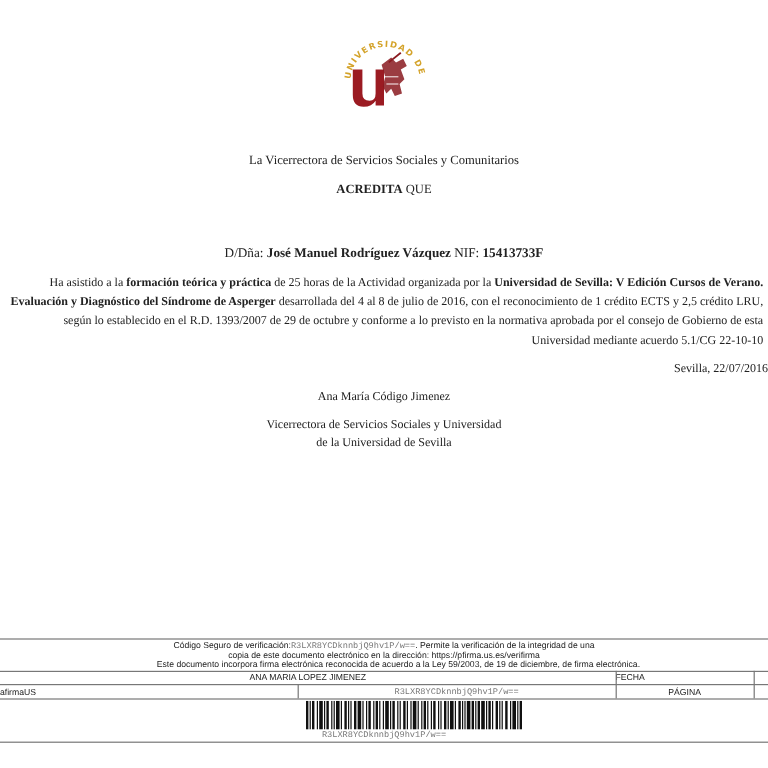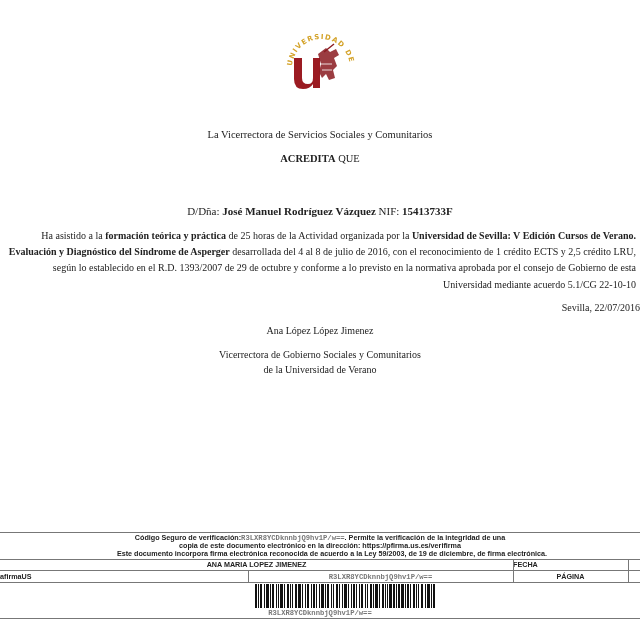--- a/index.html
+++ b/index.html
@@ -5,21 +5,21 @@
   html, body { margin:0; padding:0; background:#ffffff; }
   body { width:640px; height:640px; position:relative; overflow:hidden; font-family:"Liberation Sans", sans-serif; color:#1a1a1a; }
   .abs { position:absolute; }
   .center { left:0; width:640px; text-align:center; }
   .body-text { font-family:Liberation Serif, serif; font-size:10.5px; color:#222; }
   .b { font-weight:bold; }
   .logo { left:280px; top:24px; width:82px; height:72px; }
   .para { left:4px; width:632px; top:228px; text-align:right; line-height:16.2px; }
   .footer-line { left:0; width:640px; height:0; border-top:1px solid #777; }
   .vline { width:0; border-left:1px solid #777; }
-  .small { font-size:7.2px; color:#222; line-height:8px;font-weight:bold; }
+  .small { font-size:7.2px; color:#222; line-height:8px; }
   .mono { font-family:"Liberation Mono", monospace; color:#777; }
   .barcode { left:255px; top:584px; width:180px; height:24px; }
 </style>
 </head>
 <body>
 
 <div class="abs logo">
   <svg width="82" height="72" viewBox="0 0 82 72">
     <defs>
       <path id="arc" d="M 12 44 A 29 29 0 1 1 70 44"></path>
@@ -43,23 +43,23 @@
 
 <div class="abs center body-text" style="top:205px; font-size:11px;text-align:center;">
   <span>D/Dña: </span><span class="b">José Manuel  Rodríguez Vázquez</span><span> NIF: </span><span class="b">15413733F</span>
 </div>
 
 <div class="abs para body-text" style="font-size:10px;">
   <span>Ha asistido a la </span><span class="b">formación teórica y práctica</span><span> de 25 horas de la Actividad organizada por la </span><span class="b">Universidad de Sevilla: V Edición Cursos de Verano. Evaluación y Diagnóstico del Síndrome de Asperger</span><span>  desarrollada del 4 al 8 de julio de 2016, con el reconocimiento de 1 crédito ECTS y 2,5 crédito LRU, según lo establecido en el R.D. 1393/2007 de 29 de octubre y conforme a lo previsto en la normativa aprobada por el consejo de Gobierno de esta Universidad mediante acuerdo 5.1/CG 22-10-10</span>
 </div>
 
 <div class="abs center body-text" style="top:302px; font-size:10px;text-align:right;">Sevilla, 22/07/2016</div>
-<div class="abs center body-text" style="top:325px; font-size:10px;">Ana López López Jimenez</div>
-<div class="abs center body-text" style="top:349px; font-size:10px;">Vicerrectora de Gobierno Sociales y Comunitarios</div>
-<div class="abs center body-text" style="top:364px; font-size:10px;">de la Universidad de Verano</div>
+<div class="abs center body-text" style="top:325px; font-size:10px;">Ana María Código Jimenez</div>
+<div class="abs center body-text" style="top:349px; font-size:10px;">Vicerrectora de Servicios Sociales y Universidad</div>
+<div class="abs center body-text" style="top:364px; font-size:10px;">de la Universidad de Sevilla</div>
 
 <div class="abs footer-line" style="top:532px;"></div>
 <div class="abs center small" style="top:534px;">
   <span>Código Seguro de verificación:</span><span class="mono">R3LXR8YCDknnbjQ9hv1P/w==</span><span>. Permite la verificación de la integridad de una</span>
 </div>
 <div class="abs center small" style="top:542px;">copia de este documento electrónico en la dirección: https://pfirma.us.es/verifirma</div>
 <div class="abs center small" style="top:550px;padding-left:12px;">Este documento incorpora firma electrónica reconocida de acuerdo a la Ley 59/2003, de 19 de diciembre, de firma electrónica.</div>
 
 <div class="abs footer-line" style="top:559px;"></div>
 <div class="abs small" style="top:561px; left:0; width:513px; text-align:center;">ANA MARIA LOPEZ JIMENEZ</div>

